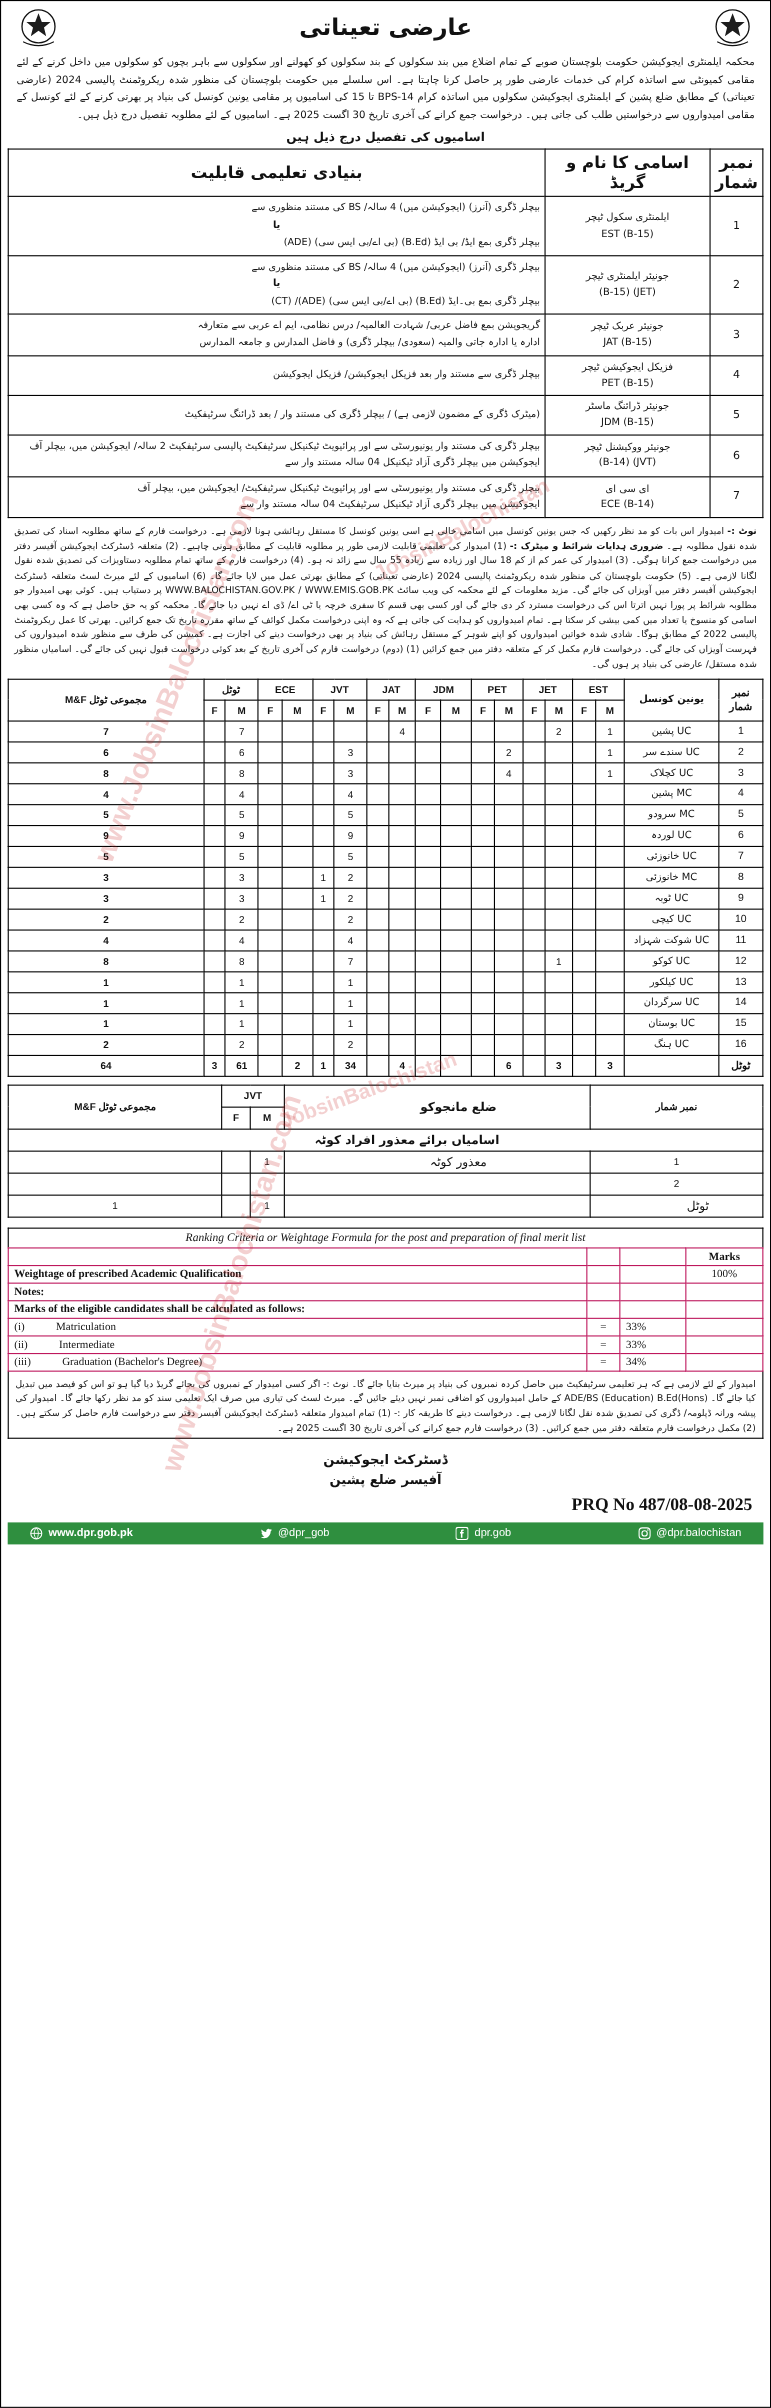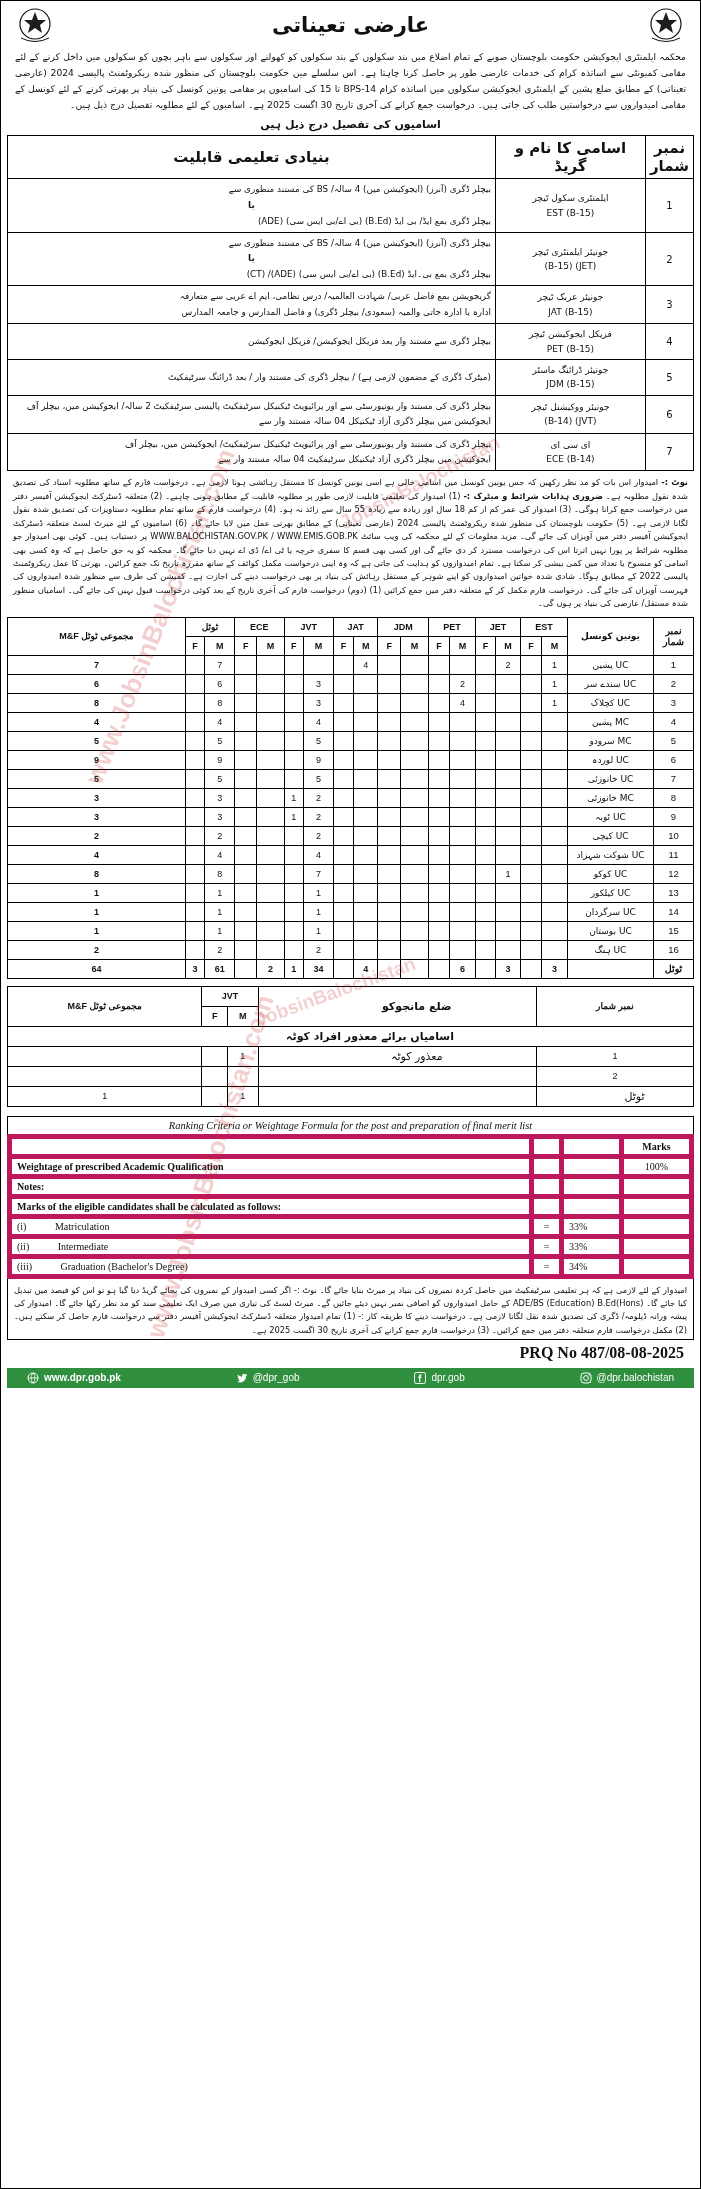--- a/index.html
+++ b/index.html
@@ -134,21 +134,21 @@
   .meritwrap { margin-top:9px; }
   .merit-title {
     text-align:center; font-style:italic; font-size:10.5px;
     font-family:"Liberation Serif", serif; padding:3px 0;
     border:1px solid #000; border-bottom:none;
   }
   .merit {
     font-family:"Liberation Serif", serif; font-size:10px;
   }
   .merit td, .merit th {
-    border:5px solid #be185d; padding:2px 5px;
+    border:1px solid #be185d; padding:2px 5px;
   }
   .merit .lbl { font-weight:bold; }
   .merit .rt { text-align:center; width:70px; }
   .merit .indent { padding-left:26px;margin-top:29px; }
   .merit .eqcol { width:30px; text-align:center; }
   .merit .pctcol { width:60px; }
   .merit .totrow td { font-weight:bold; }
 
   
   .fnote {
@@ -798,20 +798,24 @@
           </td>
           <td class="eqcol">=</td>
           <td class="pctcol">34%</td>
           <td class="rt"></td>
         </tr>
       </tbody>
     </table>
     <div class="fnote">امیدوار کے لئے لازمی ہے کہ ہر تعلیمی سرٹیفکیٹ میں حاصل کردہ نمبروں کی بنیاد پر میرٹ بنایا جائے گا۔ نوٹ :- اگر کسی امیدوار کے نمبروں کی بجائے گریڈ دیا گیا ہو تو اس کو فیصد میں تبدیل کیا جائے گا۔ ADE/BS (Education) B.Ed(Hons) کے حامل امیدواروں کو اضافی نمبر نہیں دیئے جائیں گے۔ میرٹ لسٹ کی تیاری میں صرف ایک تعلیمی سند کو مد نظر رکھا جائے گا۔ امیدوار کی پیشہ ورانہ ڈپلومہ/ ڈگری کی تصدیق شدہ نقل لگانا لازمی ہے۔ درخواست دینے کا طریقہ کار :- (1) تمام امیدوار متعلقہ ڈسٹرکٹ ایجوکیشن آفیسر دفتر سے درخواست فارم حاصل کر سکتے ہیں۔ (2) مکمل درخواست فارم متعلقہ دفتر میں جمع کرائیں۔ (3) درخواست فارم جمع کرانے کی آخری تاریخ 30 اگست 2025 ہے۔</div>
   </div>
 
+  <div class="signblock">
+    <div>ڈسٹرکٹ ایجوکیشن</div>
+    <div>آفیسر ضلع پشین</div>
+  </div>
 
   <div class="prq">PRQ No 487/08-08-2025</div>
 
   <div class="bottombar">
     <div class="seg">
       <span class="ic">
         <svg viewBox="0 0 12 12" width="12" height="12">
             <circle cx="6" cy="6" r="5" fill="none" stroke="#fff" stroke-width="1"></circle>
             <path d="M1 6h10M6 1c2.5 2.5 2.5 7.5 0 10M6 1C3.5 3.5 3.5 8.5 6 11" fill="none" stroke="#fff" stroke-width="0.8"></path>
           </svg>

